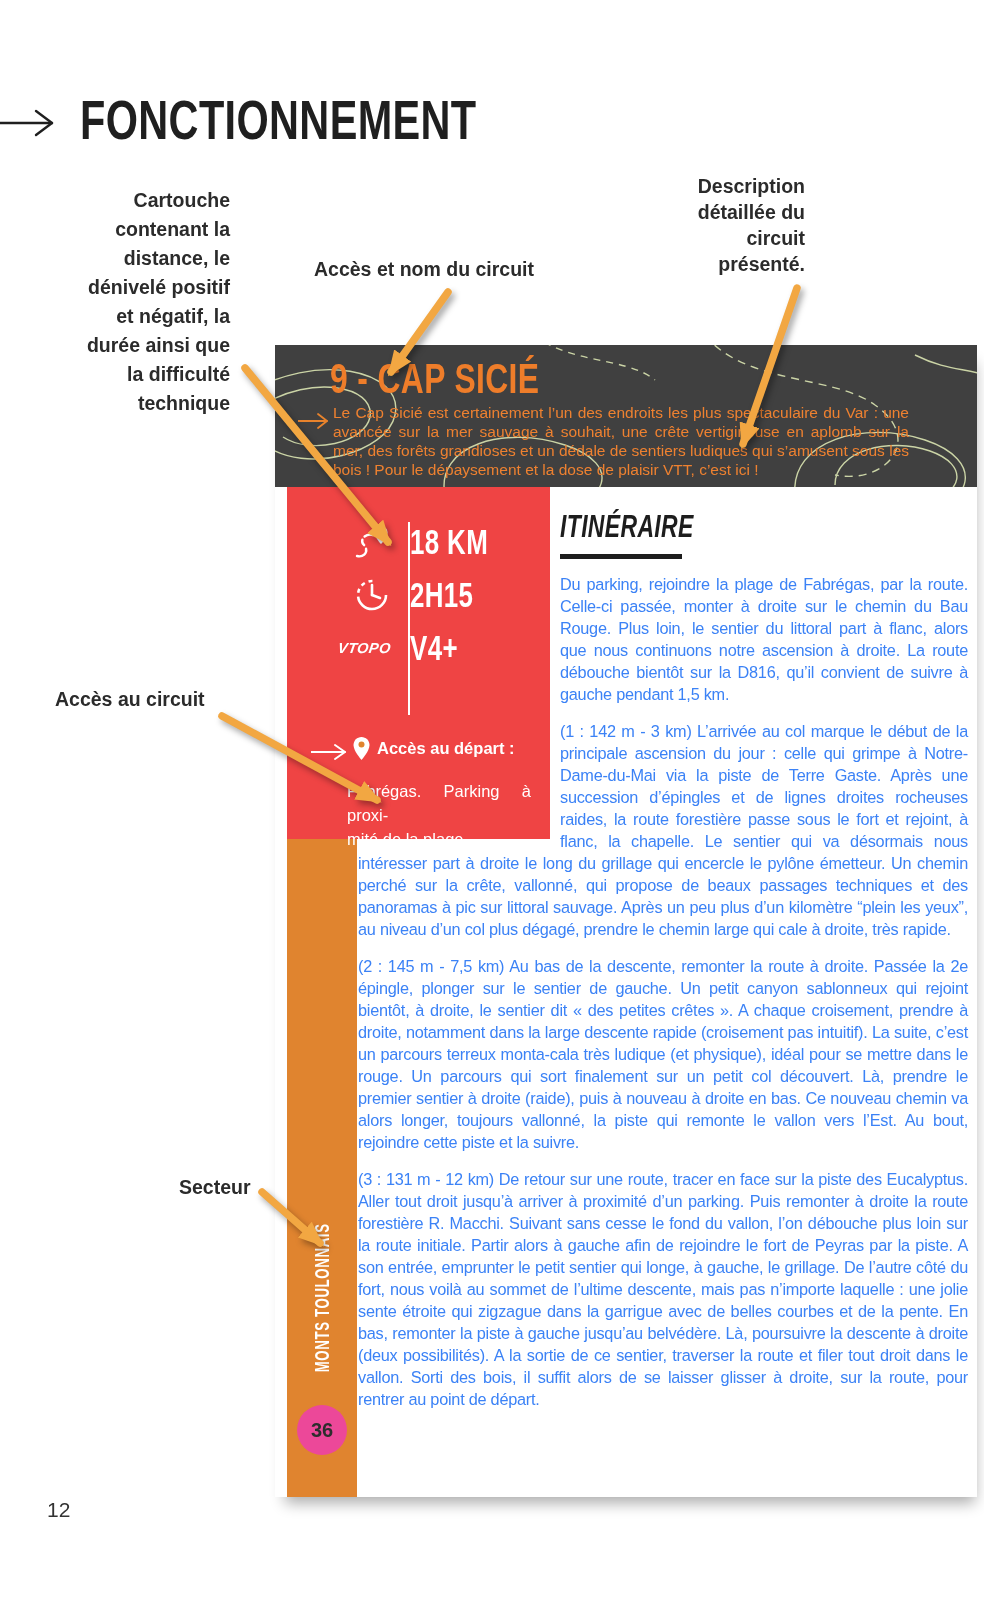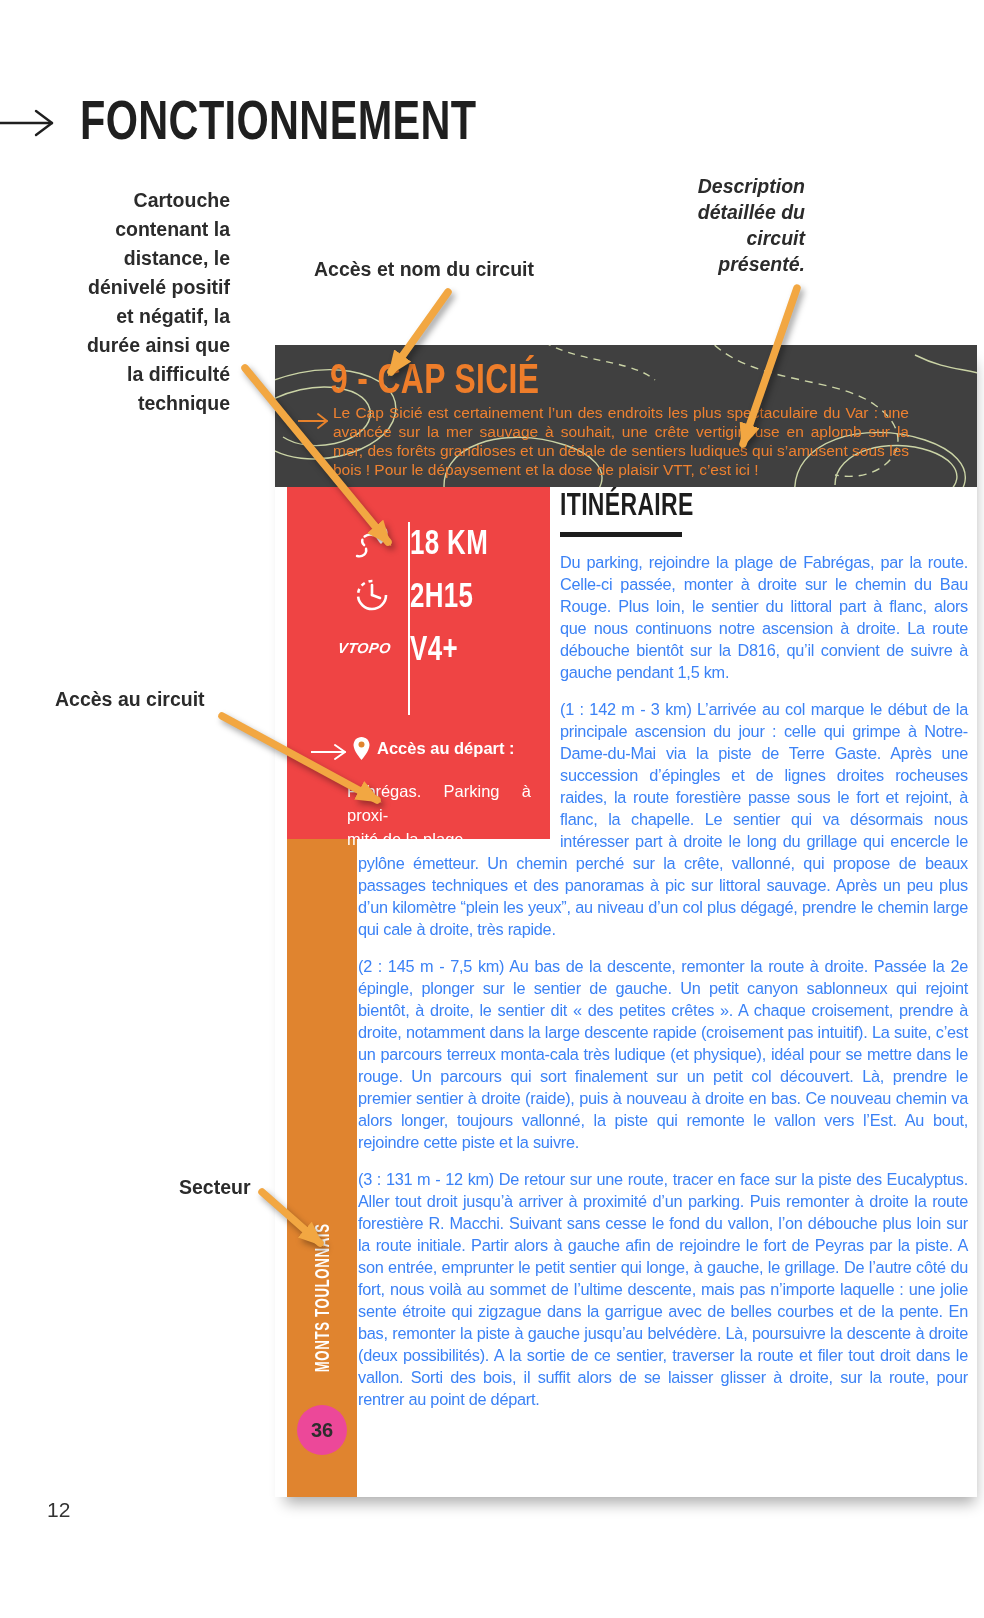--- a/index.html
+++ b/index.html
@@ -12,21 +12,21 @@
 
   
   .main-title{position:absolute;left:80px;top:90px;font-size:56px;color:#1f1f1f;line-height:60px;}
   .title-arrow{position:absolute;left:0px;top:105px;}
 
   
   .ann{position:absolute;font-weight:bold;font-size:19.5px;line-height:29px;color:#2b2b2b;
        white-space:pre-line;}
   .ann-cartouche{left:78px;top:186px;width:152px;text-align:right;}
   .ann-numero{left:314px;top:255px;white-space:nowrap;}
-  .ann-description{left:655px;top:173px;width:150px;text-align:right;line-height:26px;font-style:italic;}
+  .ann-description{left:655px;top:173px;width:150px;text-align:right;line-height:26px;}
   .ann-acces{left:55px;top:685px;white-space:nowrap;}
   .ann-secteur{left:179px;top:1173px;white-space:nowrap;}
   .book-pagenum{position:absolute;left:47px;top:1498px;font-size:21px;color:#333;}
 
   
   .expage{position:absolute;left:275px;top:345px;width:702px;height:1152px;background:#ffffff;
           box-shadow:4px 12px 14px -6px rgba(0,0,0,.33);}
 
   .green-head{position:relative;width:702px;height:142px;background:#404040;overflow:hidden;}
   .contours{position:absolute;left:0;top:0;}
@@ -56,21 +56,21 @@
   .stat-sep{position:absolute;left:121px;top:35px;height:193px;width:2px;background:#fff;}
   .vtopo{font-style:italic;font-weight:bold;font-size:14.5px;letter-spacing:.5px;transform:skewX(-8deg);
          display:inline-block;}
   .access-row{position:absolute;left:0;top:250px;width:100%;height:26px;}
   .access-arrow{position:absolute;left:24px;top:6px;}
   .access-pin{position:absolute;left:66px;top:0px;}
   .access-label{position:absolute;left:90px;top:2px;font-weight:bold;font-size:16.5px;}
   .access-text{position:absolute;left:60px;top:292px;width:184px;font-size:16.5px;line-height:24px;
                text-align:justify;white-space:pre-line;}
 
-  .itin-head{padding-top:0;margin:0 0 10px 0;color:#1d1d1d;}
+  .itin-head{padding-top:22px;margin:0 0 10px 0;color:#1d1d1d;font-style:italic;}
   .itin-head .cond{font-size:31px;}
   .head-rule{display:inline-block;width:122px;height:5px;background:#1d1d1d;margin-top:4px;}
   .itin-flow p{margin:0 0 15px 0;font-size:16.3px;line-height:22px;letter-spacing:-0.25px;
                color:#3b82f6;text-align:justify;}
 
   
   .overlay{position:absolute;left:0;top:0;z-index:50;pointer-events:none;}
 </style>
 </head>
 <body>

